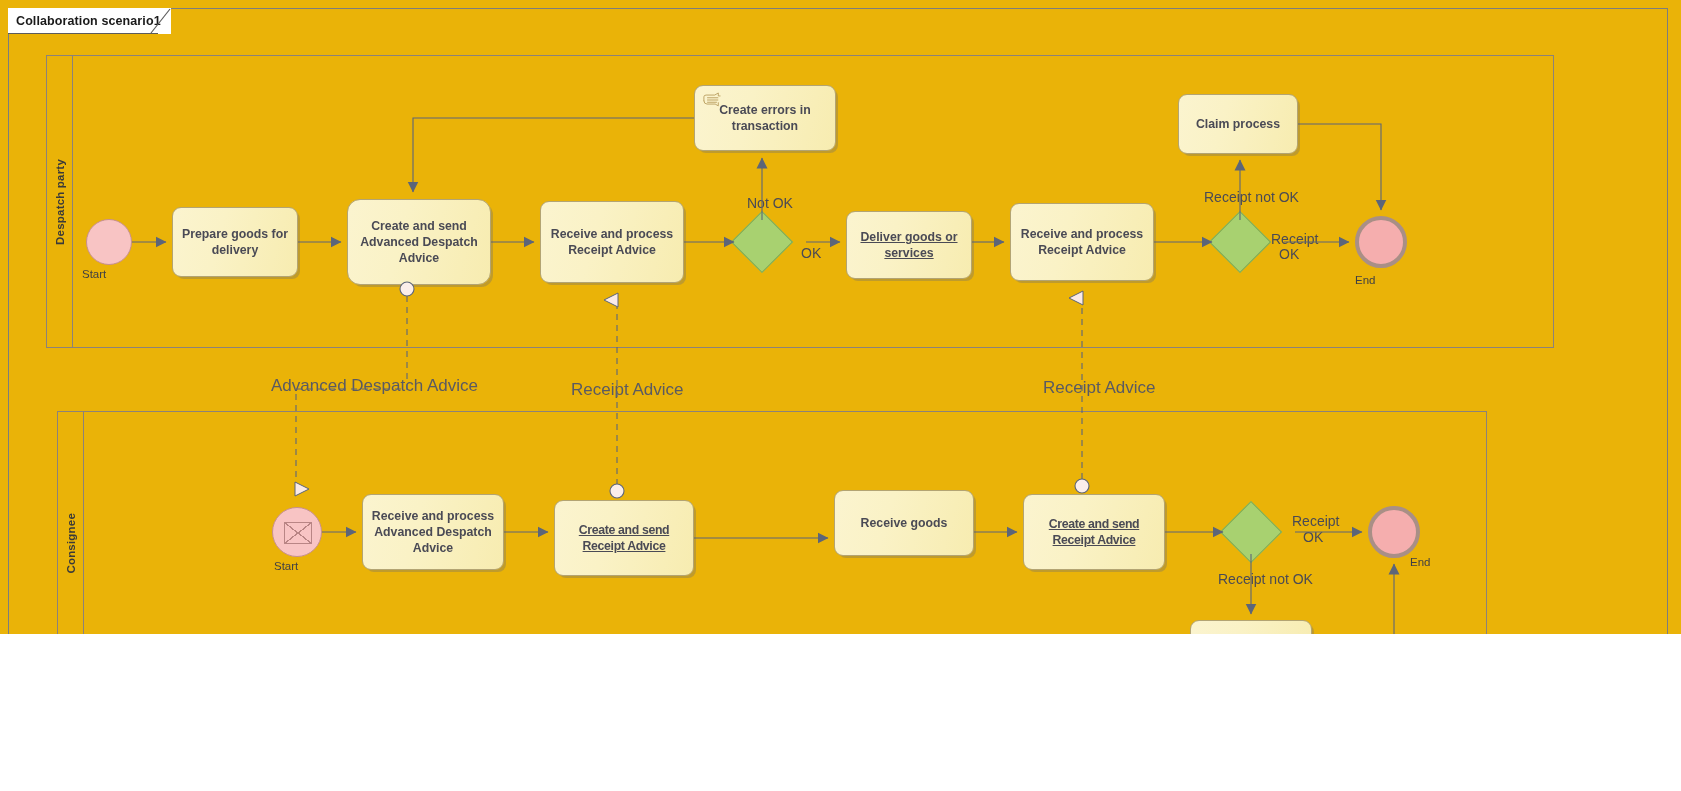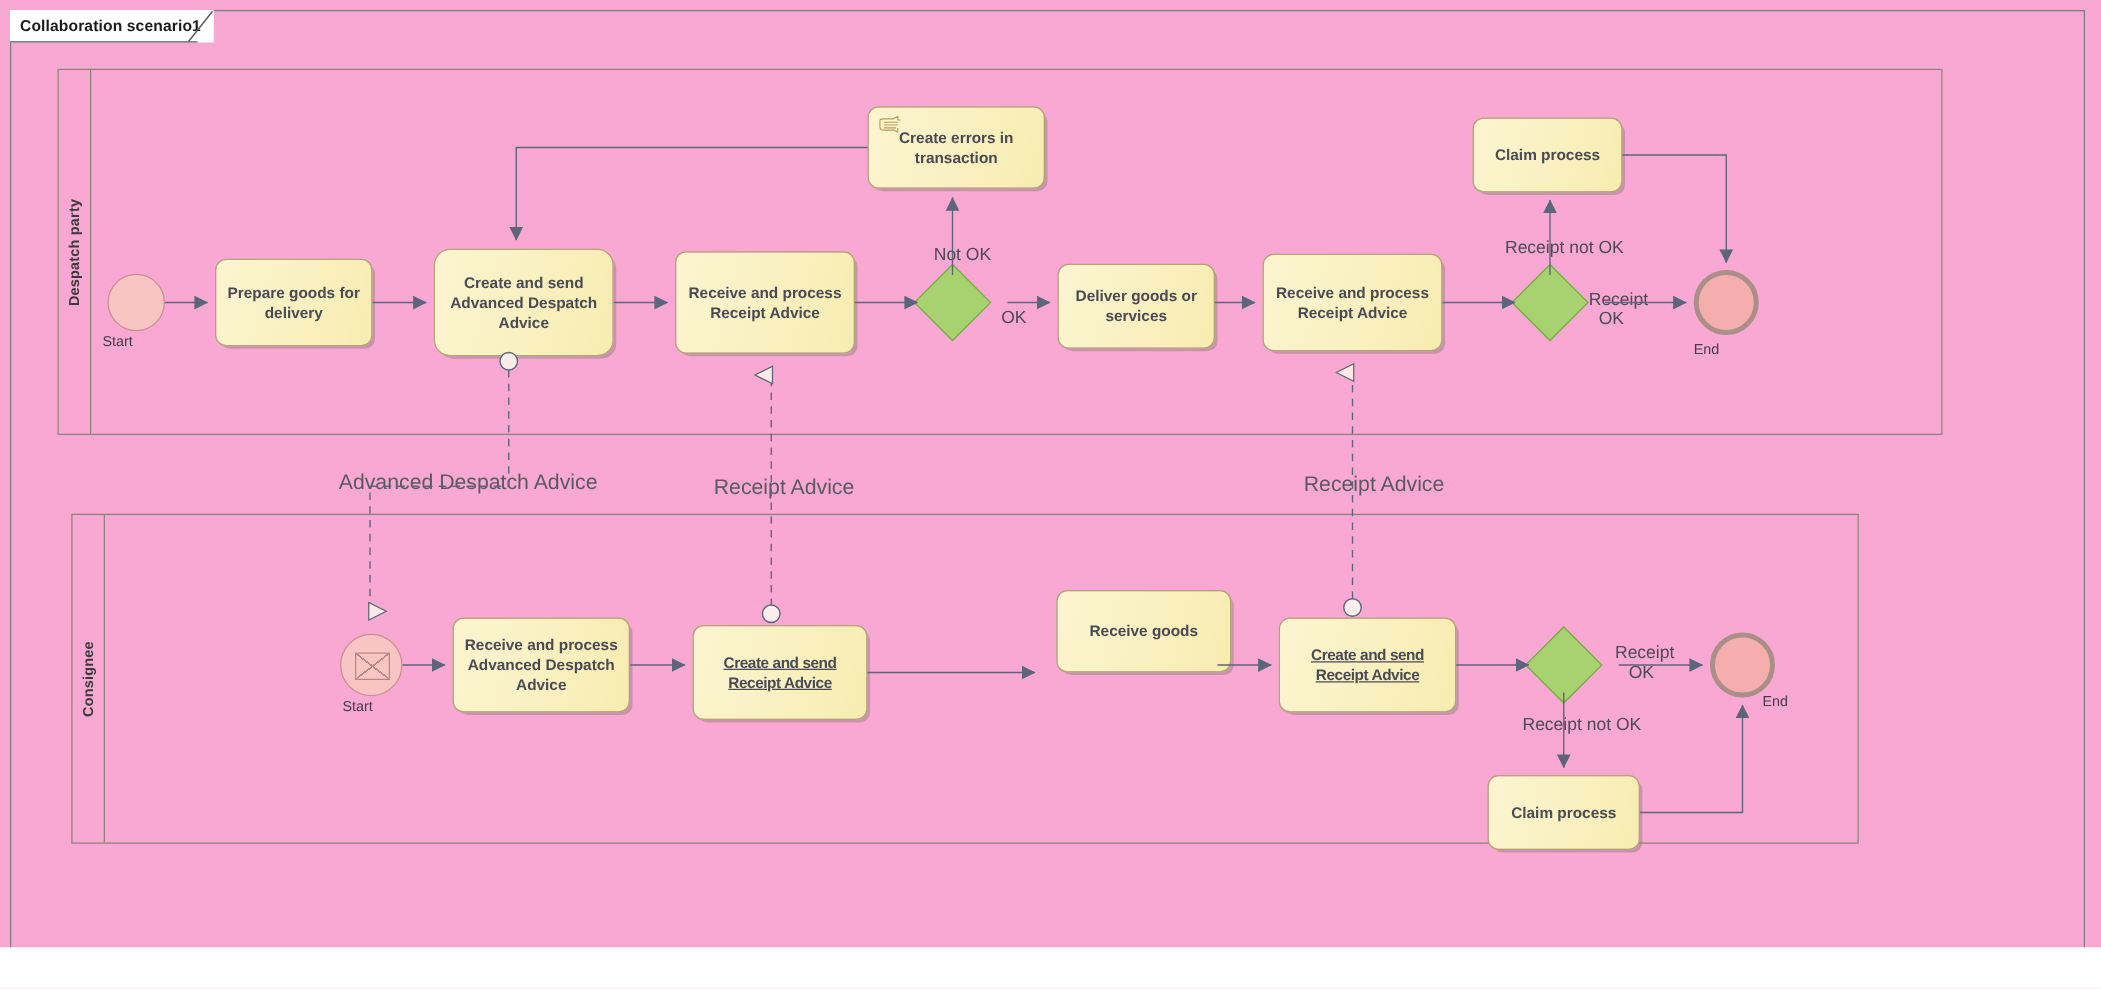--- a/index.html
+++ b/index.html
@@ -1,17 +1,17 @@
 <!DOCTYPE html>
 <html><head>
 <meta charset="utf-8">
 <style>
   html,body{margin:0;padding:0;background:#ffffff;}
   body{font-family:"Liberation Sans",sans-serif;}
-  #canvas{position:relative;width:1681px;height:758px;background:#f9a8d4;overflow:hidden;}
+  #canvas{position:relative;width:1681px;height:634px;background:#eab308;overflow:hidden;}
 
   
   .frame{position:absolute;left:8px;top:8px;width:1660px;height:772px;border:1px solid #7d7d7d;box-sizing:border-box;}
   .frame-tab{position:absolute;left:8px;top:8px;height:26px;padding:0 10px 0 8px;
     display:flex;align-items:center;background:#fff;border-right:none;
     font-size:12.5px;font-weight:bold;color:#1a1a1a;letter-spacing:.1px;}
   .frame-tab-underline{position:absolute;left:8px;top:33px;width:150px;height:1px;background:#5c5c5c;}
   .frame-tab-slash{position:absolute;left:150px;top:8px;width:26px;height:26px;}
 
   
@@ -89,21 +89,21 @@
     <span>Receive and process Receipt Advice</span>
   </div>
 
   <div class="task" style="left:694px;top:85px;width:142px;height:66px;">
     <svg class="hand-icon" viewBox="0 0 24 20">
       <path d="M3 11 L3 6.5 Q3 4.5 5.5 4.5 L15 4.5 L19 2.2 L19 5.5 L21 5.5 M3 11 Q3 14.5 6.5 14.5 L15.5 14.5 L19 16.5 L19 13 M7 7.5 L18.5 7.5 M7 10 L18.5 10 M7 12.5 L17 12.5" fill="none" stroke="#b89d5e" stroke-width="1" stroke-linejoin="round" stroke-linecap="round"></path>
     </svg>
     <span>Create errors in transaction</span>
   </div>
 
-  <div class="task" style="left:846px;top:211px;width:126px;height:68px;">
+  <div class="task" style="left:846px;top:211px;width:126px;height:68px;text-decoration:underline;">
     <span>Deliver goods or services</span>
   </div>
 
   <div class="task" style="left:1010px;top:203px;width:144px;height:78px;">
     <span>Receive and process Receipt Advice</span>
   </div>
 
   <div class="task" style="left:1178px;top:94px;width:120px;height:60px;">
     <span>Claim process</span>
   </div>
@@ -131,21 +131,21 @@
   <div class="ev-label" style="left:274px;top:560px;">Start</div>
 
   <div class="task" style="left:362px;top:494px;width:142px;height:76px;">
     <span>Receive and process Advanced Despatch Advice</span>
   </div>
 
   <div class="task cond" style="left:554px;top:500px;width:140px;height:76px;">
     <span>Create and send Receipt Advice</span>
   </div>
 
-  <div class="task" style="left:834px;top:472px;width:140px;height:66px;margin-left:11px;">
+  <div class="task" style="left:834px;top:490px;width:140px;height:66px;">
     <span>Receive goods</span>
   </div>
 
   <div class="task cond" style="left:1023px;top:494px;width:142px;height:76px;">
     <span>Create and send Receipt Advice</span>
   </div>
 
   <div class="task" style="left:1190px;top:620px;width:122px;height:60px;">
     <span>Claim process</span>
   </div>

